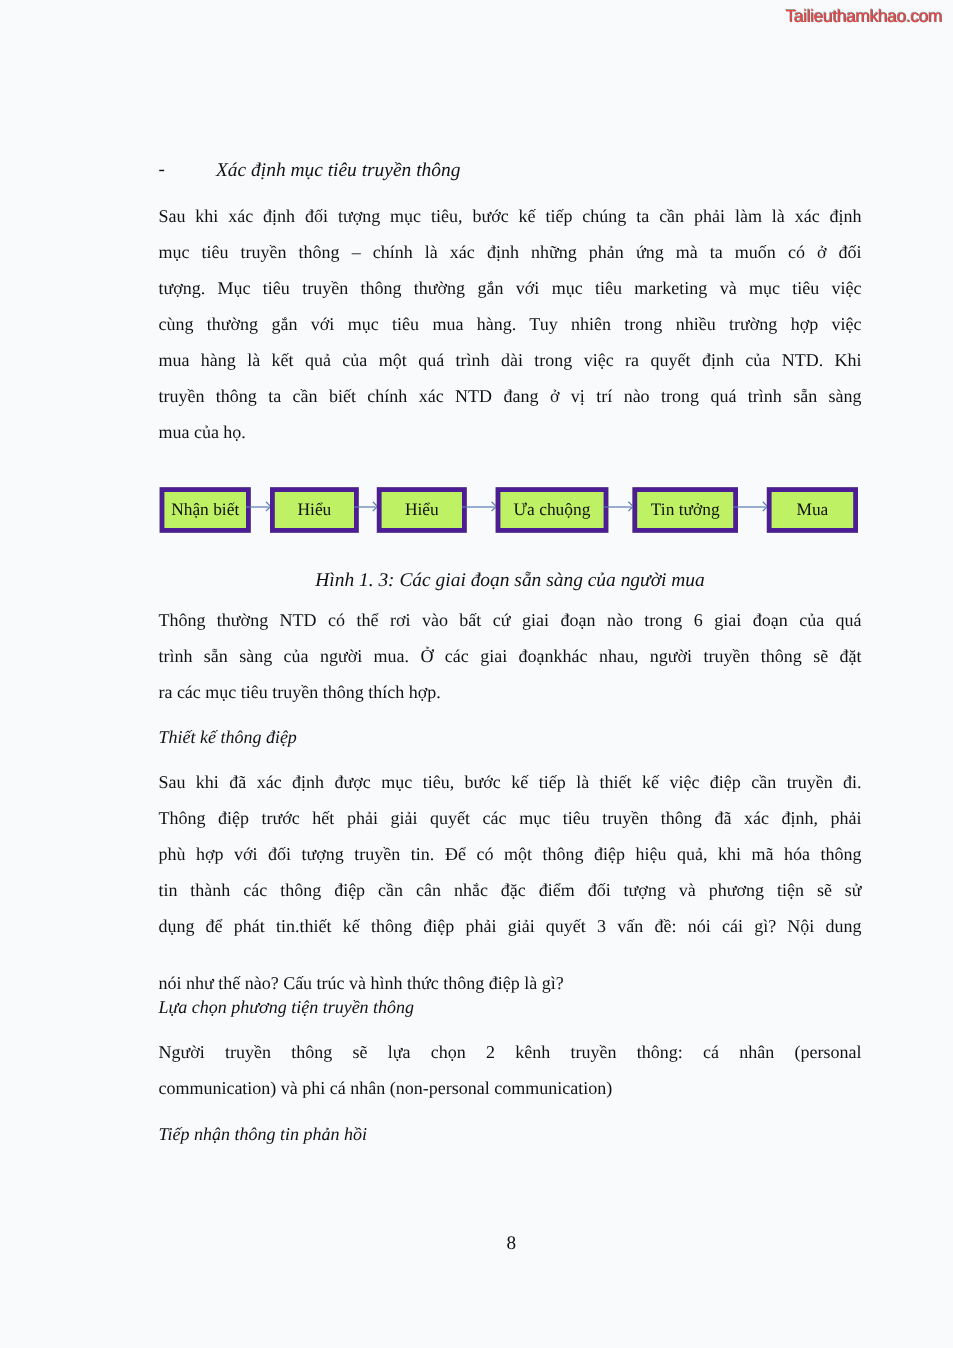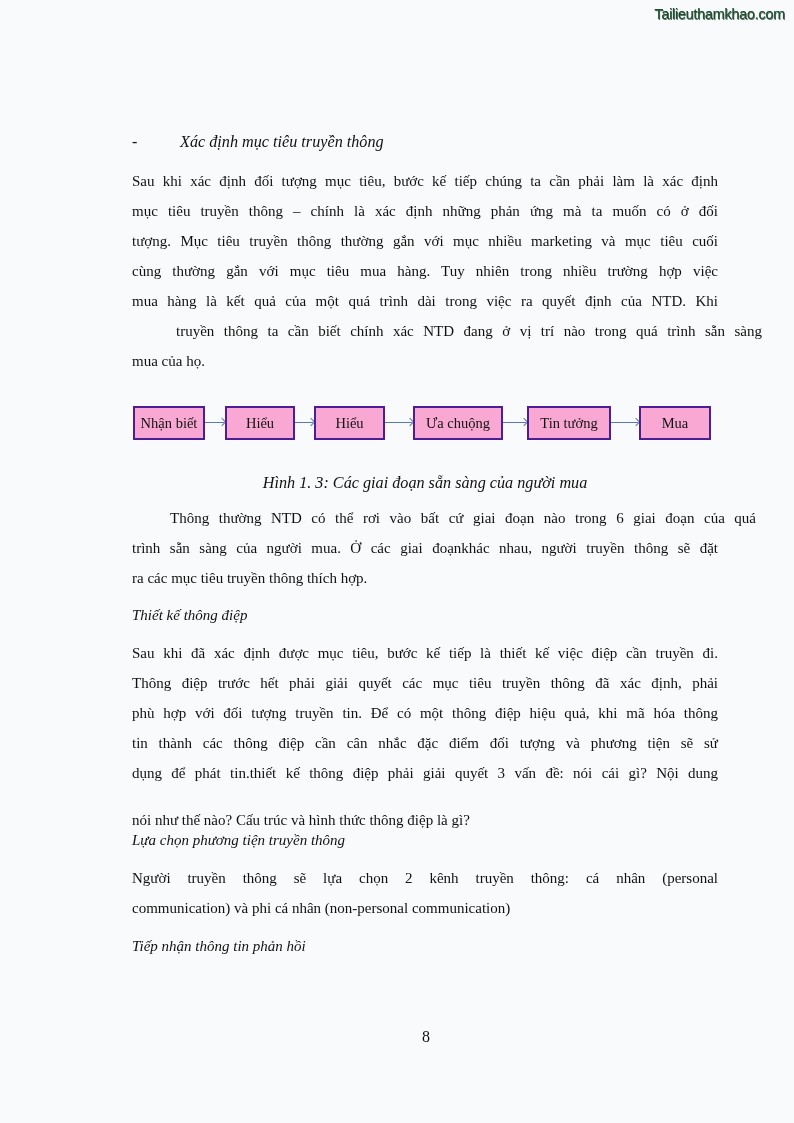--- a/index.html
+++ b/index.html
@@ -5,34 +5,34 @@
   html, body { margin: 0; padding: 0; }
   body {
     width: 794px; height: 1123px; position: relative; overflow: hidden;
     background: #f9fafc;
     font-family: "Liberation Serif", "DejaVu Serif", serif;
     color: #111;
   }
   .watermark {
     position: absolute; top: 6px; right: 9px;
     font-family: "Liberation Sans", "DejaVu Sans", sans-serif;
-    font-size: 14.5px; color: #14532d; letter-spacing: -0.3px;
+    font-size: 14.5px; color: #ef4444; letter-spacing: -0.3px;
     text-shadow: 0.6px 0.6px 0 #6d6d6d, -0.3px -0.3px 0 #a0a0a0;
   }
   .line {
     position: absolute; left: 132px; width: 586px;
     font-size: 15px; line-height: 20px; white-space: nowrap;
   }
   .just { text-align: justify; text-align-last: justify; }
   .it { font-style: italic; }
   .bullet-dash { position: absolute; left: 132px; font-size: 16px; }
   .bullet-text { position: absolute; left: 180px; font-size: 16.2px; font-style: italic; }
   .stage-box {
     position: absolute; top: 406px; height: 30px;
-    border: 2px solid #4c1d95; background: #f9a8d4;
+    border: 4px solid #4c1d95; background: #bef264;
     display: flex; align-items: center; justify-content: center;
     font-size: 14.5px; white-space: nowrap; box-sizing: content-box;
   }
   .arrow {
     position: absolute; top: 422px; height: 1px; background: #5a7bb0;
   }
   .arrow::after {
     content: ""; position: absolute; right: -1px; top: -3px;
     width: 5px; height: 5px;
     border-top: 1px solid #5a7bb0; border-right: 1px solid #5a7bb0;
@@ -48,45 +48,45 @@
 <body>
 
 <div class="watermark">Tailieuthamkhao.com</div>
 
 <span class="bullet-dash" style="top:133px;">-</span>
 <span class="bullet-text" style="top:133px;">Xác định mục tiêu truyền thông</span>
 
 <div>
   <div class="line just" style="top:171px;">Sau khi xác định đối tượng mục tiêu, bước kế tiếp chúng ta cần phải làm là xác định</div>
   <div class="line just" style="top:201px;">mục tiêu truyền thông – chính là xác định những phản ứng mà ta muốn có ở đối</div>
-  <div class="line just" style="top:231px;">tượng. Mục tiêu truyền thông thường gắn với mục nhiều marketing và mục tiêu cuối</div>
+  <div class="line just" style="top:231px;">tượng. Mục tiêu truyền thông thường gắn với mục tiêu marketing và mục tiêu việc</div>
   <div class="line just" style="top:261px;">cùng thường gắn với mục tiêu mua hàng. Tuy nhiên trong nhiều trường hợp việc</div>
   <div class="line just" style="top:291px;">mua hàng là kết quả của một quá trình dài trong việc ra quyết định của NTD. Khi</div>
-  <div class="line just" style="top:321px;margin-left:44px;">truyền thông ta cần biết chính xác NTD đang ở vị trí nào trong quá trình sẵn sàng</div>
+  <div class="line just" style="top:321px;">truyền thông ta cần biết chính xác NTD đang ở vị trí nào trong quá trình sẵn sàng</div>
   <div class="line" style="top:351px;">mua của họ.</div>
 </div>
 
 <div>
   <div class="stage-box" style="left:133px; width:68px;">Nhận biết</div>
   <div class="arrow" style="left:205px; width:19px;"></div>
   <div class="stage-box" style="left:225px; width:66px;text-align:center;">Hiểu</div>
   <div class="arrow" style="left:295px; width:18px;"></div>
   <div class="stage-box" style="left:314px; width:67px;">Hiểu</div>
   <div class="arrow" style="left:385px; width:27px;"></div>
   <div class="stage-box" style="left:413px; width:86px;">Ưa chuộng</div>
   <div class="arrow" style="left:503px; width:23px;"></div>
   <div class="stage-box" style="left:527px; width:80px;">Tin tưởng</div>
   <div class="arrow" style="left:611px; width:27px;"></div>
   <div class="stage-box" style="left:639px; width:68px;">Mua</div>
 </div>
 
 <div class="caption">Hình 1. 3: Các giai đoạn sẵn sàng của người mua</div>
 
 <div>
-  <div class="line just" style="top:508px;margin-left:38px;">Thông thường NTD có thể rơi vào bất cứ giai đoạn nào trong 6 giai đoạn của quá</div>
+  <div class="line just" style="top:508px;">Thông thường NTD có thể rơi vào bất cứ giai đoạn nào trong 6 giai đoạn của quá</div>
   <div class="line just" style="top:538px;">trình sẵn sàng của người mua. Ở các giai đoạnkhác nhau, người truyền thông sẽ đặt</div>
   <div class="line" style="top:568px;">ra các mục tiêu truyền thông thích hợp.</div>
 </div>
 
 <div class="line it" style="top:605px;">Thiết kế thông điệp</div>
 <div>
   <div class="line just" style="top:643px;">Sau khi đã xác định được mục tiêu, bước kế tiếp là thiết kế việc điệp cần truyền đi.</div>
   <div class="line just" style="top:673px;">Thông điệp trước hết phải giải quyết các mục tiêu truyền thông đã xác định, phải</div>
   <div class="line just" style="top:703px;">phù hợp với đối tượng truyền tin. Để có một thông điệp hiệu quả, khi mã hóa thông</div>
   <div class="line just" style="top:733px;">tin thành các thông điệp cần cân nhắc đặc điểm đối tượng và phương tiện sẽ sử</div>

